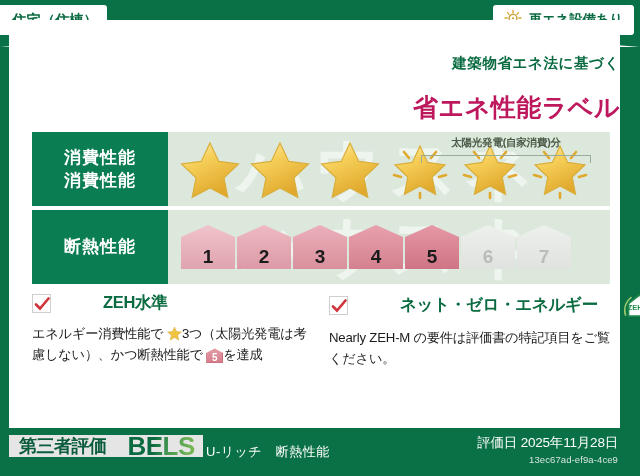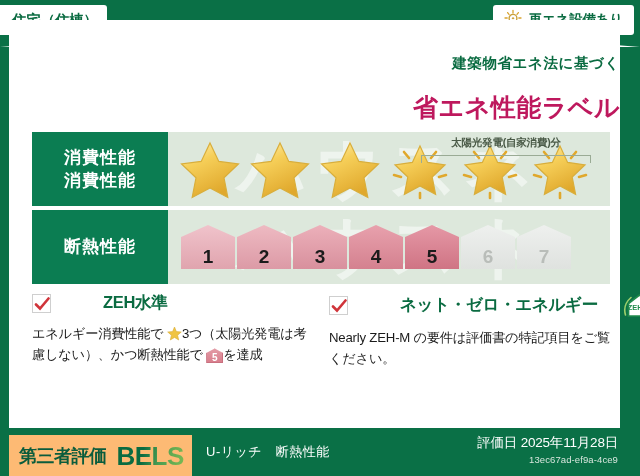--- a/index.html
+++ b/index.html
@@ -143,23 +143,23 @@
     border: 1px solid #c9707f;
     clip-path: polygon(0% 100%, 0% 30%, 50% 0%, 100% 30%, 100% 100%);
     color: #ffffff; font-size: 10px; font-weight: bold;
     text-align: center; line-height: 17px;
   }
 
   
   .footer { position: absolute; left: 0; bottom: 0; width: 640px; height: 48px; }
   .bels-box {
     position: absolute; left: 9px; top: 7px;
-    background: #fdba74; height: 42px;
+    background: #e5e5e5; height: 22px;
     display: flex; align-items: center; padding: 0 8px 0 10px;
-    gap: 10px;
+    gap: 21px;
   }
   .bels-label { font-size: 18px; font-weight: bold; color: #0a5c3c; letter-spacing: -0.5px;}
   .bels-mark {
     font-size: 26px; font-weight: bold; letter-spacing: -0.5px;
     background: linear-gradient(100deg, #0a6b41 0%, #0a6b41 38%, #4a9c52 62%, #7dbb53 100%);
     -webkit-background-clip: text; background-clip: text;
     -webkit-text-fill-color: transparent; color: #0a6b41;
   }
   .bels-side {
     position: absolute; left: 206px; top: 15px;

